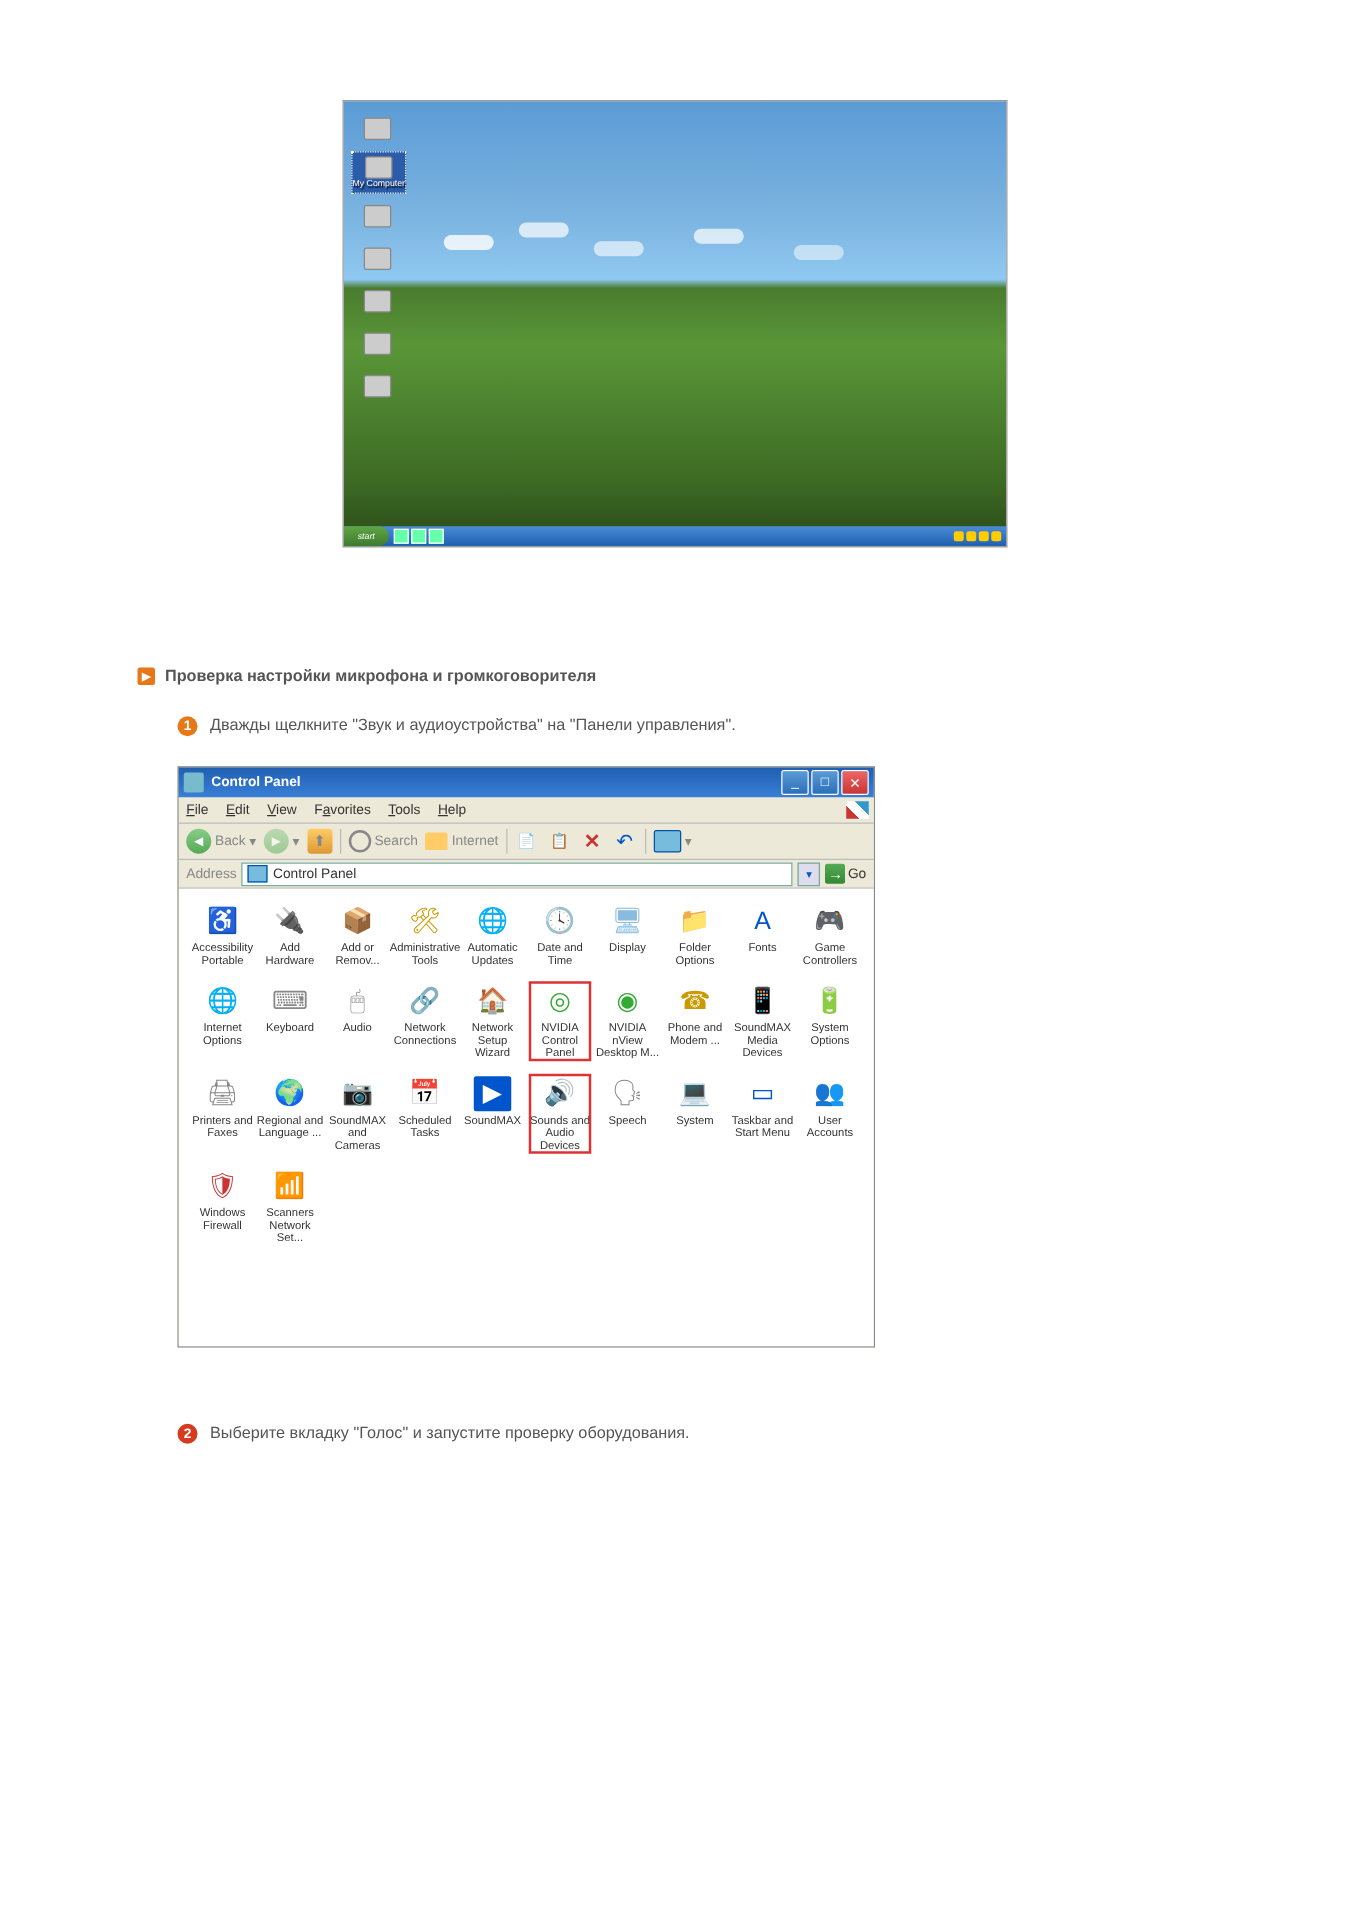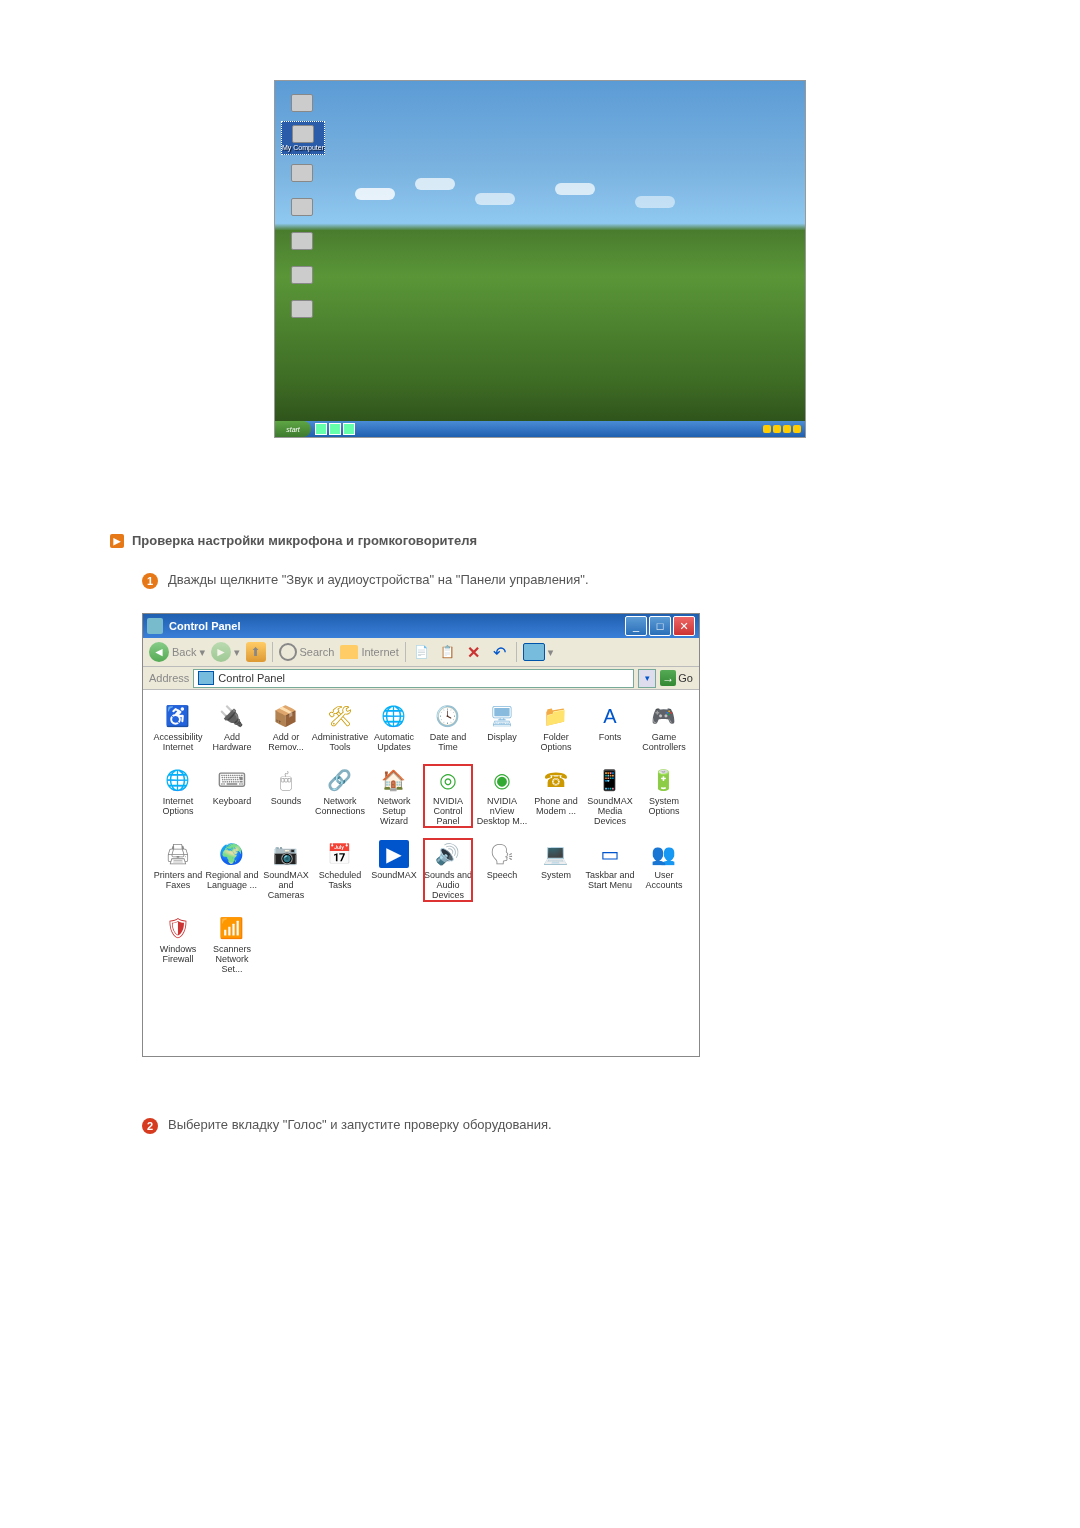--- a/index.html
+++ b/index.html
@@ -150,20 +150,29 @@
   <div class="cpwin">
     <div class="cptitle">
       <div class="ticon"></div>
       <div class="ttext">Control Panel</div>
       <div class="wbtns">
         <div class="wbtn">_</div>
         <div class="wbtn">□</div>
         <div class="wbtn close">✕</div>
       </div>
     </div>
+    <div class="cpmenu">
+      <div class="mi"><span>F</span>ile</div>
+      <div class="mi"><span>E</span>dit</div>
+      <div class="mi"><span>V</span>iew</div>
+      <div class="mi">F<span>a</span>vorites</div>
+      <div class="mi"><span>T</span>ools</div>
+      <div class="mi"><span>H</span>elp</div>
+      <div class="flag"></div>
+    </div>
     <div class="cptb">
       <div class="tbbtn"><div class="tbic back">◄</div><span>Back</span> ▾</div>
       <div class="tbbtn"><div class="tbic fwd">►</div> ▾</div>
       <div class="tbbtn">
           <div class="tbic up">⬆</div>
         </div>
       <div class="sep"></div>
       <div class="tbbtn">
           <div class="tbic srch"></div>
           <span>Search</span>
@@ -197,21 +206,21 @@
       <div class="dd">▾</div>
       <div class="go">
           <div class="gic">→</div>
           <span>Go</span>
         </div>
     </div>
     <div class="cpbody">
       <div class="cprow" id="cprow">
           <div class="cpitem">
             <div class="cic i-acc">♿</div>
-            <div>Accessibility Internet</div>
+            <div>Accessibility Portable</div>
           </div>
           <div class="cpitem">
             <div class="cic i-hw">🔌</div>
             <div>Add Hardware</div>
           </div>
           <div class="cpitem">
             <div class="cic i-add">📦</div>
             <div>Add or Remov...</div>
           </div>
           <div class="cpitem">
@@ -245,21 +254,21 @@
           <div class="cpitem">
             <div class="cic i-inet">🌐</div>
             <div>Internet Options</div>
           </div>
           <div class="cpitem">
             <div class="cic i-kbd">⌨</div>
             <div>Keyboard</div>
           </div>
           <div class="cpitem">
             <div class="cic i-mouse">🖱</div>
-            <div>Sounds</div>
+            <div>Audio</div>
           </div>
           <div class="cpitem">
             <div class="cic i-net">🔗</div>
             <div>Network Connections</div>
           </div>
           <div class="cpitem">
             <div class="cic i-netw">🏠</div>
             <div>Network Setup Wizard</div>
           </div>
           <div class="cpitem hl">

